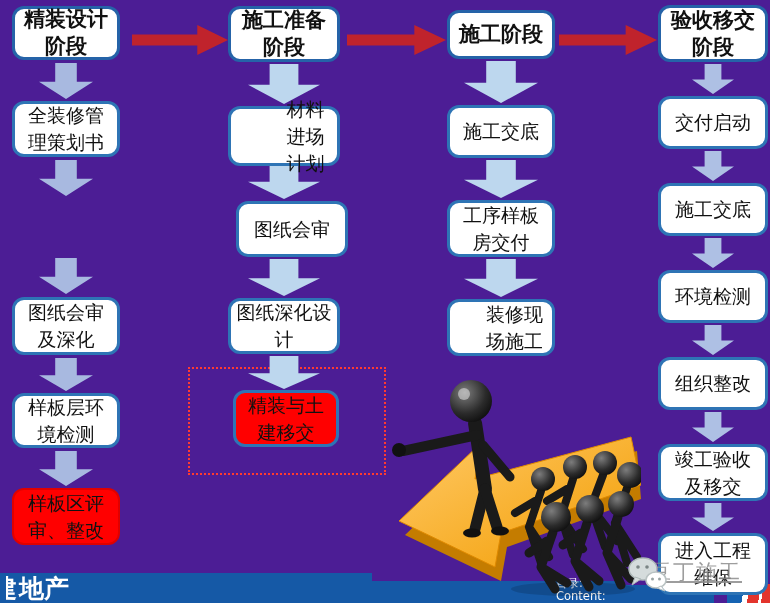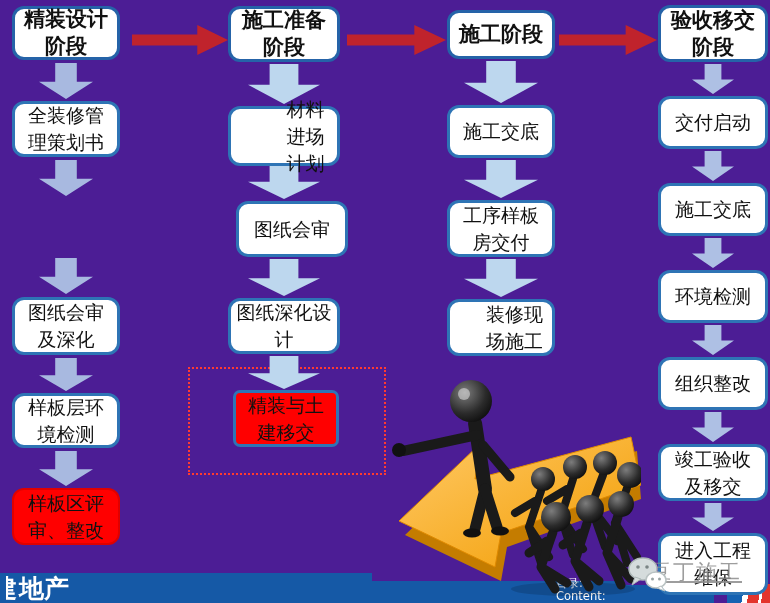--- a/index.html
+++ b/index.html
@@ -82,21 +82,21 @@
 
   <div class="box hdr" style="left:228px; top:6px; width:112px; height:56px;">施工准备阶段</div>
   <div class="arrD c2" style="left:248px; top:64px;  width:72px; height:40px;"></div>
   <div class="box" style="left:228px; top:106px; width:112px; height:60px;padding-left:48px;">材料进场计划</div>
   <div class="arrD c2" style="left:248px; top:163px; width:72px; height:36px;"></div>
   <div class="box" style="left:228px; top:201px; width:112px; height:56px;margin-left:8px;">图纸会审</div>
   <div class="arrD c2" style="left:248px; top:259px; width:72px; height:37px;"></div>
   <div class="box" style="left:228px; top:298px; width:112px; height:56px;">图纸深化设计</div>
   <div class="dotted-rect" style="left:188px; top:367px; width:198px; height:108px;"></div>
   <div class="arrD c2" style="left:248px; top:356px; width:72px; height:33px;"></div>
-  <div class="box red-blue" style="left:233px; top:390px; width:106px; height:57px;border-radius:7px;">精装与土建移交</div>
+  <div class="box red-blue" style="left:233px; top:390px; width:106px; height:57px;">精装与土建移交</div>
 
   <div class="box hdr" style="left:447px; top:10px; width:108px; height:49px;">施工阶段</div>
   <div class="arrD c2" style="left:464px; top:61px;  width:74px; height:42px;"></div>
   <div class="box" style="left:447px; top:105px; width:108px; height:53px;">施工交底</div>
   <div class="arrD c2" style="left:464px; top:160px; width:74px; height:38px;"></div>
   <div class="box" style="left:447px; top:200px; width:108px; height:57px;">工序样板房交付</div>
   <div class="arrD c2" style="left:464px; top:259px; width:74px; height:38px;"></div>
   <div class="box" style="left:447px; top:299px; width:108px; height:57px;padding-left:32px;">装修现场施工</div>
 
   <div class="box hdr" style="left:658px; top:5px; width:110px; height:57px;">验收移交阶段</div>

